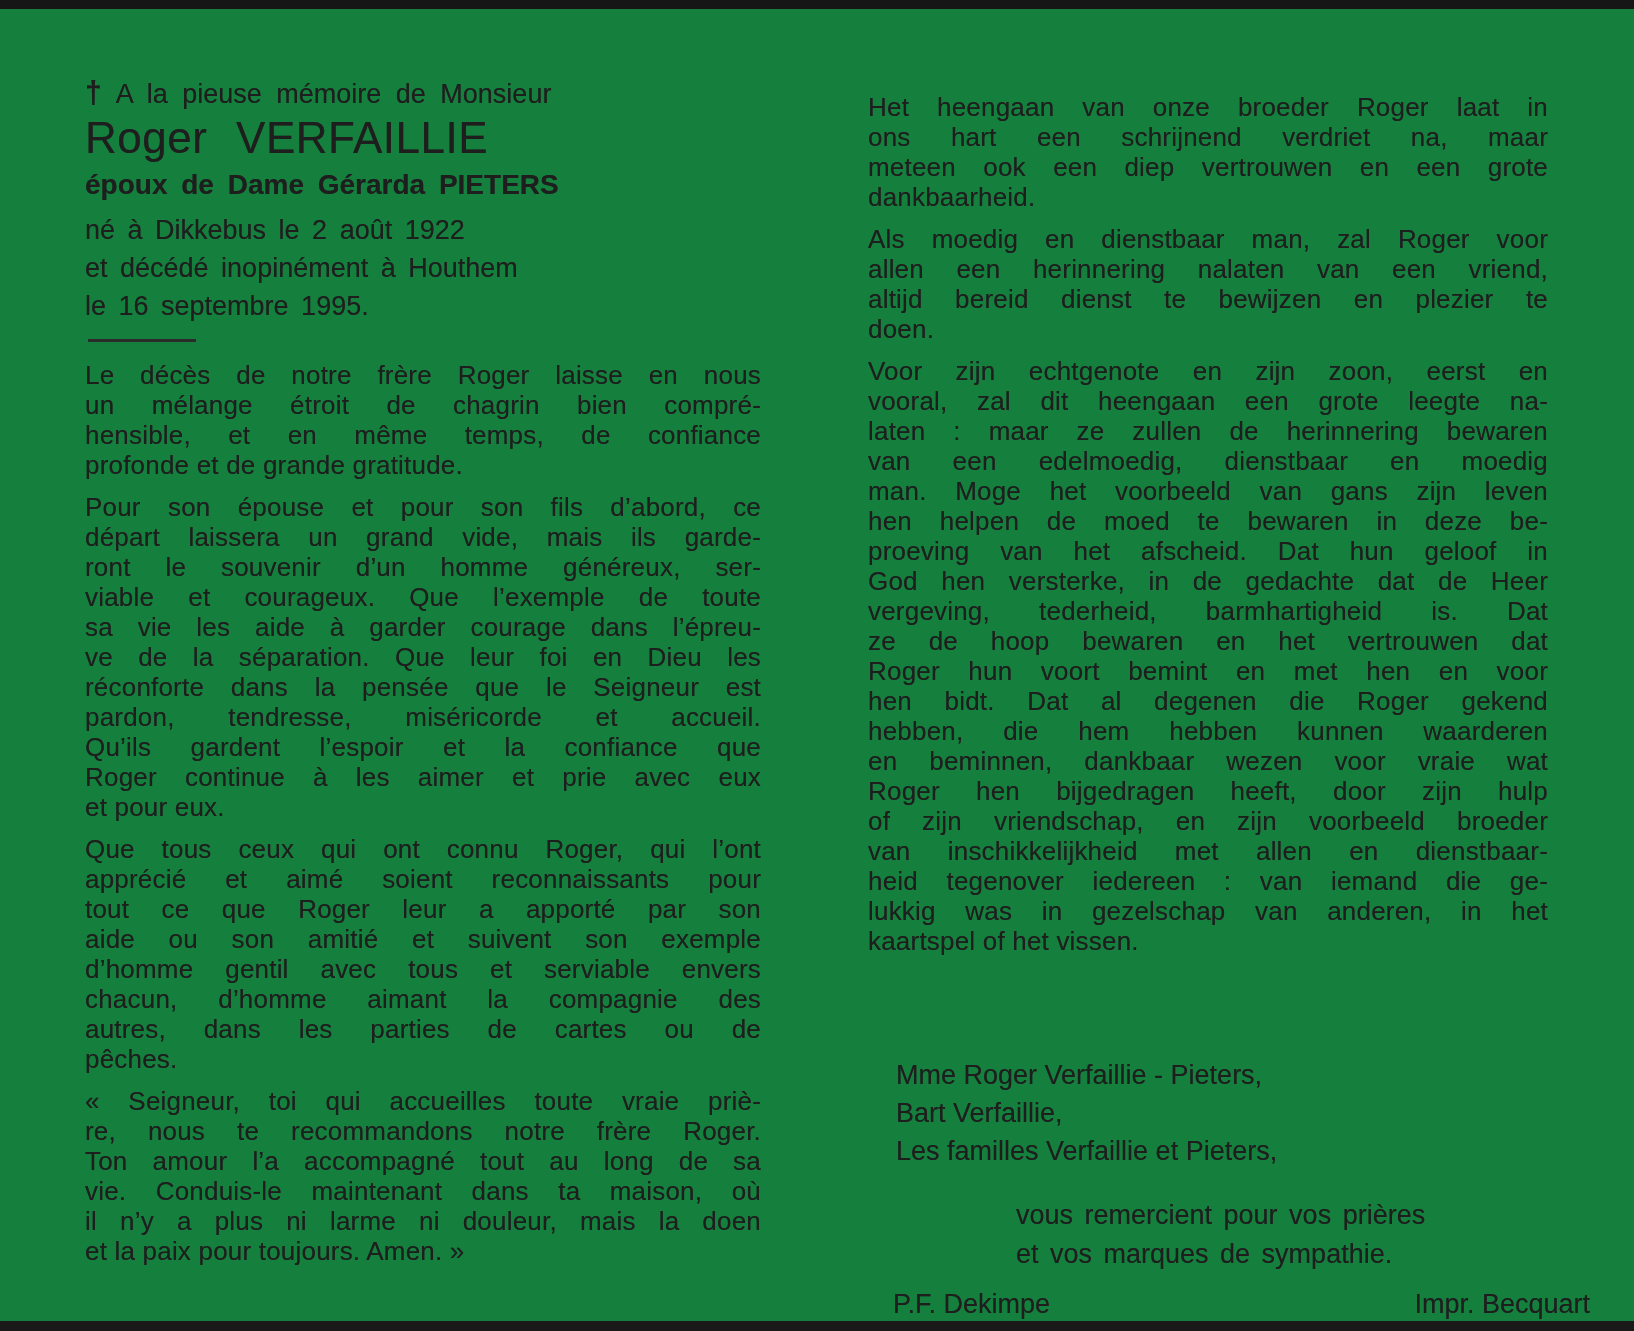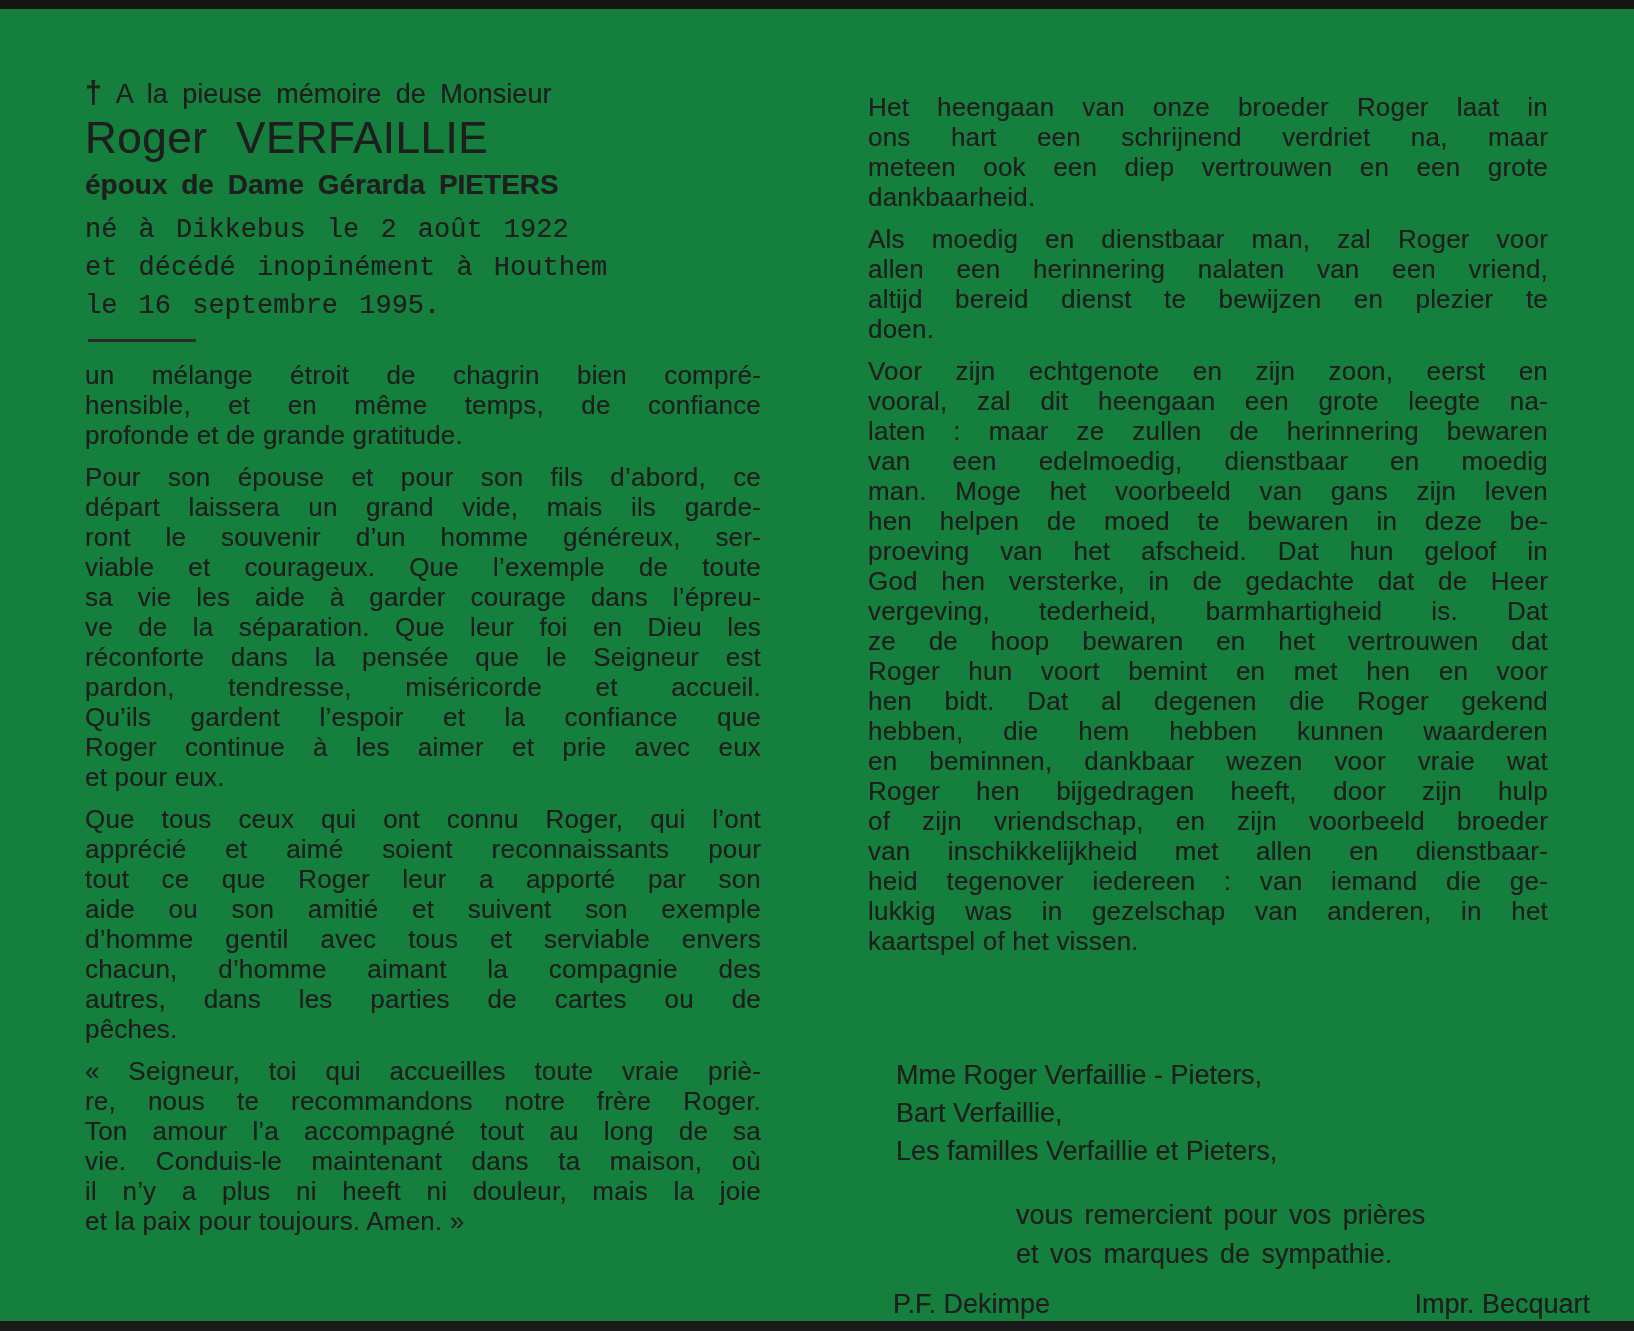--- a/index.html
+++ b/index.html
@@ -39,21 +39,21 @@
   }
   .deceased-name {
     margin-top: 2px;
     font-size: 44px; line-height: 54px; word-spacing: 16px;
     letter-spacing: 0.5px;
   }
   .spouse-line {
     margin-top: 4px;
     font-size: 28px; font-weight: bold; line-height: 32px; word-spacing: 6px;
   }
-  .vitals { margin-top: 10px; font-size: 27px; font-family: Liberation Mono, monospace; }
+  .vitals { margin-top: 10px; font-size: 27px; }
   .vitals .line { line-height: 38px; word-spacing: 5px; }
   .rule {
     margin-top: 14px; margin-left: 3px;
     width: 108px; height: 3px; background: #2b2b2b;
   }
   .para { font-size: 26px; }
   .para .line {
     line-height: 30px;
     text-align: justify;
     text-align-last: justify;
@@ -93,20 +93,21 @@
     </div>
     <div class="deceased-name">Roger VERFAILLIE</div>
     <div class="spouse-line">époux de Dame Gérarda PIETERS</div>
     <div class="vitals">
         <div class="line">né à Dikkebus le 2 août 1922</div>
         <div class="line">et décédé inopinément à Houthem</div>
         <div class="line last">le 16 septembre 1995.</div>
       </div>
     <div class="rule"></div>
     <div class="para first justify">
+        <div class="line">Le décès de notre frère Roger laisse en nous</div>
         <div class="line">un mélange étroit de chagrin bien compré-</div>
         <div class="line">hensible, et en même temps, de confiance</div>
         <div class="line last">profonde et de grande gratitude.</div>
       </div>
     <div class="para justify">
         <div class="line">Pour son épouse et pour son fils d’abord, ce</div>
         <div class="line">départ laissera un grand vide, mais ils garde-</div>
         <div class="line">ront le souvenir d’un homme généreux, ser-</div>
         <div class="line">viable et courageux. Que l’exemple de toute</div>
         <div class="line">sa vie les aide à garder courage dans l’épreu-</div>
@@ -125,21 +126,21 @@
         <div class="line">d’homme gentil avec tous et serviable envers</div>
         <div class="line">chacun, d’homme aimant la compagnie des</div>
         <div class="line">autres, dans les parties de cartes ou de</div>
         <div class="line last">pêches.</div>
       </div>
     <div class="para justify">
         <div class="line">« Seigneur, toi qui accueilles toute vraie priè-</div>
         <div class="line">re, nous te recommandons notre frère Roger.</div>
         <div class="line">Ton amour l’a accompagné tout au long de sa</div>
         <div class="line">vie. Conduis-le maintenant dans ta maison, où</div>
-        <div class="line">il n’y a plus ni heeft ni douleur, mais la joie</div>
+        <div class="line">il n’y a plus ni larme ni douleur, mais la doen</div>
         <div class="line last">et la paix pour toujours. Amen. »</div>
       </div>
   </div>
 
   <div class="col-right-paras">
     <div class="para justify">
         <div class="line">Het heengaan van onze broeder Roger laat in</div>
         <div class="line">ons hart een schrijnend verdriet na, maar</div>
         <div class="line">meteen ook een diep vertrouwen en een grote</div>
         <div class="line last">dankbaarheid.</div>

